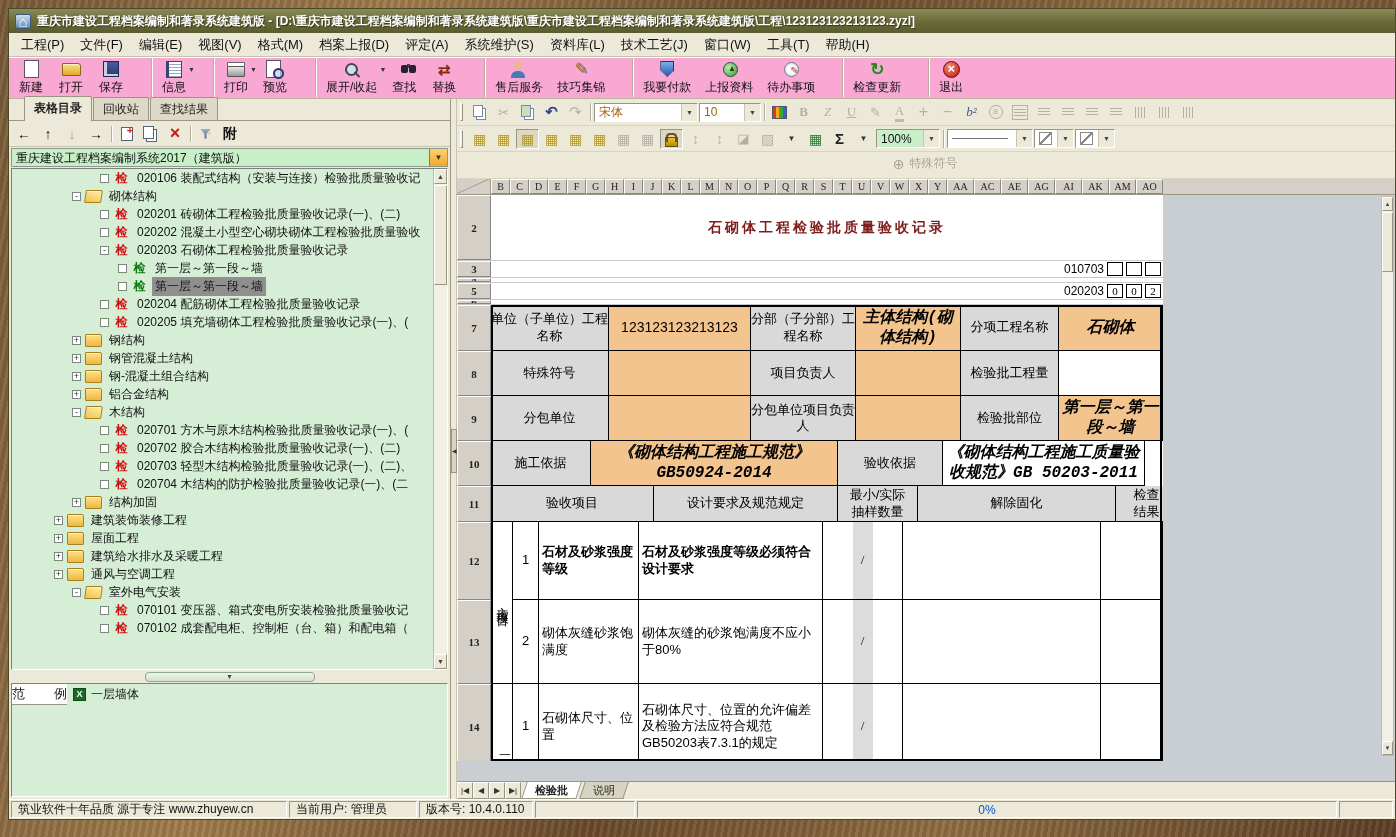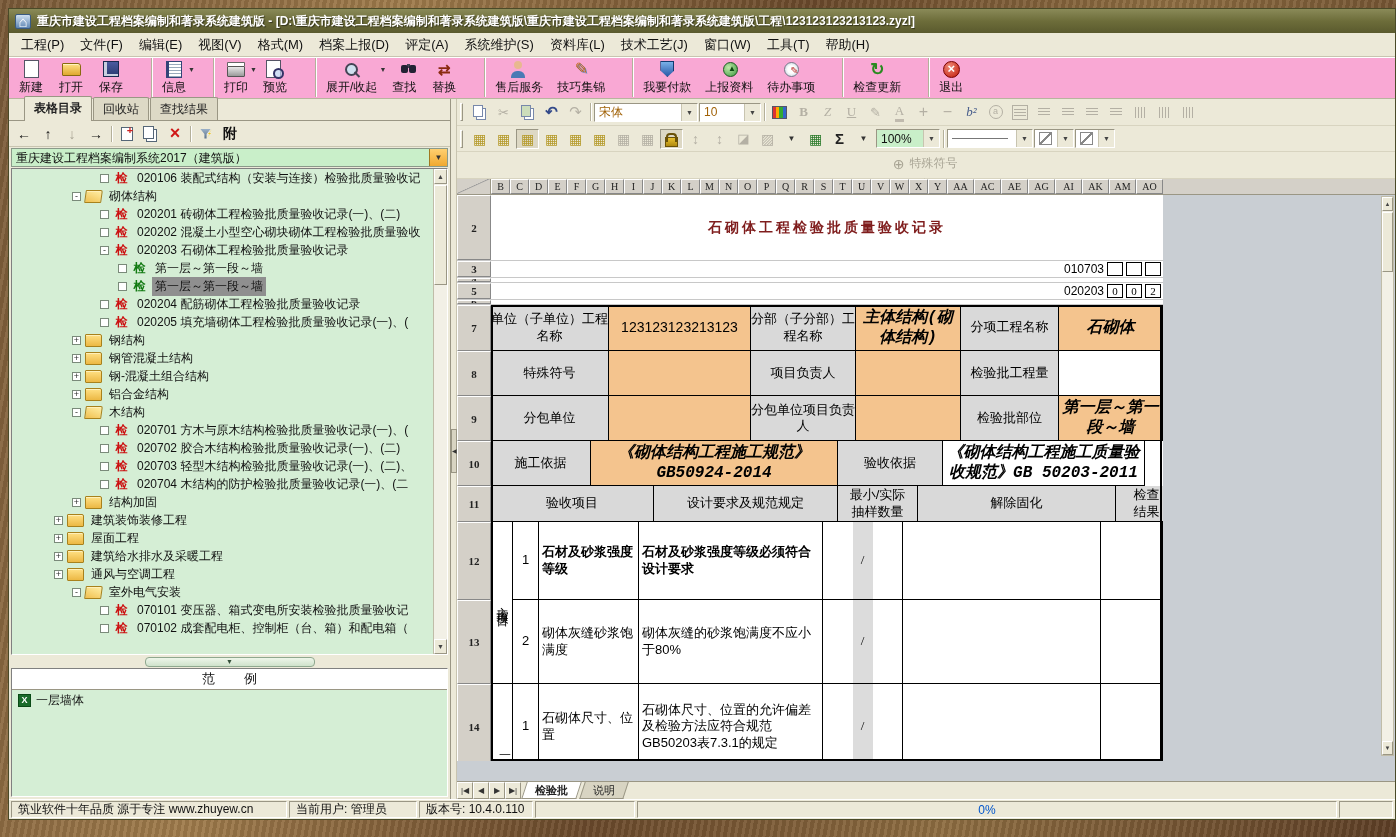--- a/index.html
+++ b/index.html
@@ -78,21 +78,21 @@
 .tico[data-ic="jr"]::before{content:attr(data-b);color:#cc1111;font-weight:bold;font-size:12px;font-family:"Liberation Serif",serif;}
 .tico[data-ic="jg"]::before{content:attr(data-b);color:#117a11;font-weight:bold;font-size:12px;font-family:"Liberation Serif",serif;}
 .tlabel{padding:1px 3px;}
 .titem[data-sel="true"] .tlabel{background:#8f8f8f;}
 .vsb{position:absolute;right:0;top:0;bottom:0;width:14px;background:#f2f0e6;border-left:1px solid #c0bca8;}
 .vsb .ar{height:15px;background:#ece9d8;border:1px solid;border-color:#fff #9a9684 #9a9684 #fff;font-size:7px;color:#444;text-align:center;line-height:13px;}
 .vsb .thumb{position:absolute;left:0;right:0;top:16px;height:100px;background:#ece9d8;border:1px solid;border-color:#fff #9a9684 #9a9684 #fff;}
 .vsb .ar.dn{position:absolute;bottom:0;left:0;right:0;}
 .pill-row{height:13px;display:flex;align-items:center;justify-content:center;}
 .pill{width:170px;height:10px;background:linear-gradient(180deg,#eef6ea,#cfe2cb);border:1px solid #8fa88f;border-radius:4px;font-size:7px;line-height:8px;text-align:center;color:#35503a;}
-.expanel{height:129px;margin:0 2px 2px;border:1px solid #808080;border-right-color:#fff;border-bottom-color:#fff;display:flex;flex-direction:column;background:#d5eed5;}
+.expanel{height:114px;margin:0 2px 2px;border:1px solid #808080;border-right-color:#fff;border-bottom-color:#fff;display:flex;flex-direction:row;background:#d5eed5;}
 .exhdr{height:21px;background:#fff;border-bottom:1px solid #9a9684;font-size:13px;display:flex;align-items:center;justify-content:center;white-space:pre;color:#111;}
 .exitem{height:20px;display:flex;align-items:center;gap:5px;font-size:12px;padding:2px 6px;color:#111;}
 .exico{width:13px;height:13px;background:#1a6b2a;border:1px solid #0a4a16;color:#fff;font-size:9px;font-weight:bold;line-height:11px;text-align:center;}
 
 .vsplit{width:6px;flex:0 0 auto;background:#ece9d8;position:relative;border-right:1px solid #c8c4b0;}
 .vsplit .col{position:absolute;top:330px;left:0;width:6px;height:44px;background:#d8d4c2;border:1px solid #9a9684;font-size:6px;line-height:42px;text-align:center;color:#333;}
 
 .rp{flex:1;display:flex;flex-direction:column;min-width:0;background:#ece9d8;}
 .ftb{display:flex;align-items:center;gap:1px;padding:1px 3px;border-bottom:1px solid #d8d4c0;flex:0 0 auto;}
 .ftb.r1{height:27px;}.ftb.r2{height:26px;}.ftb.r3{height:27px;flex-direction:column;}

